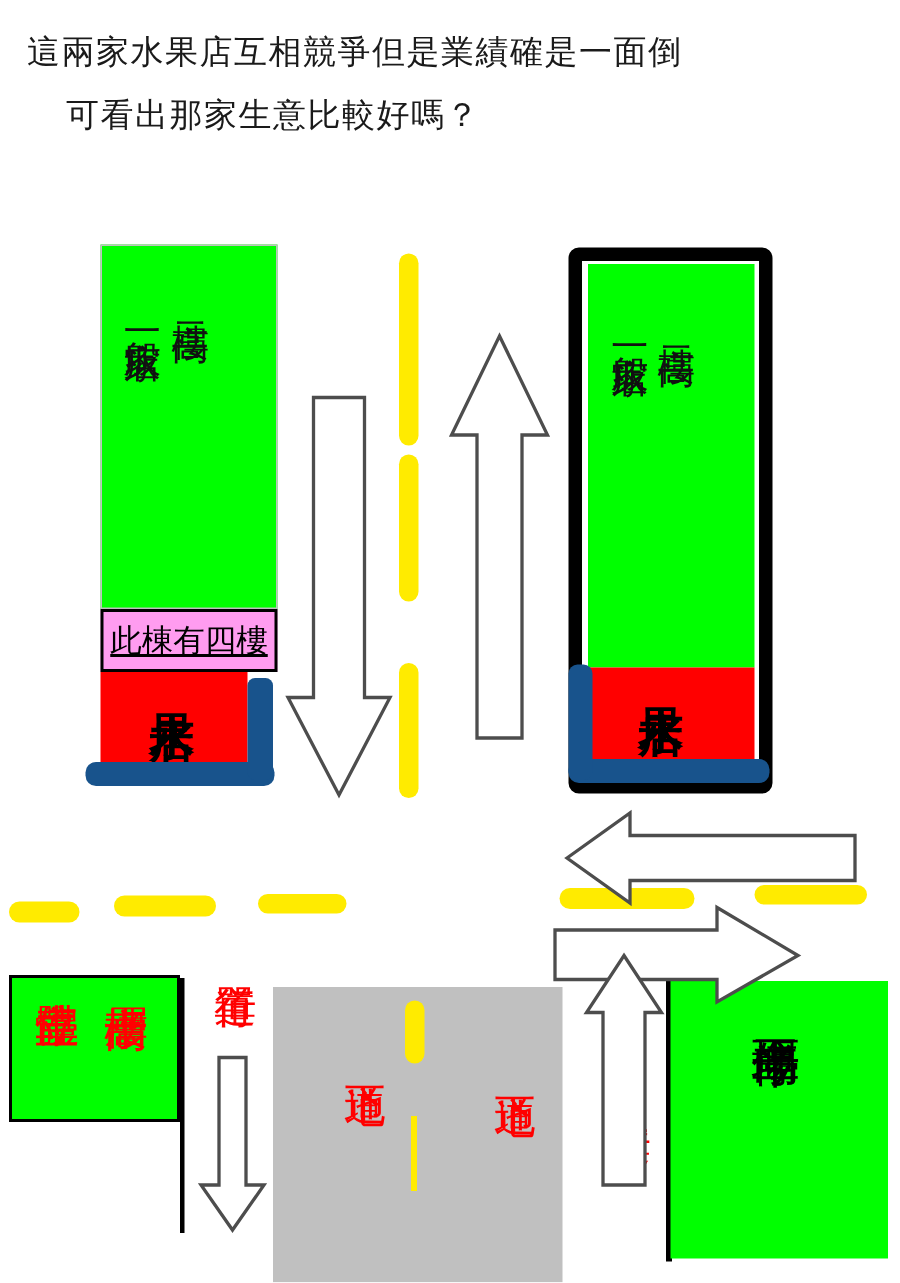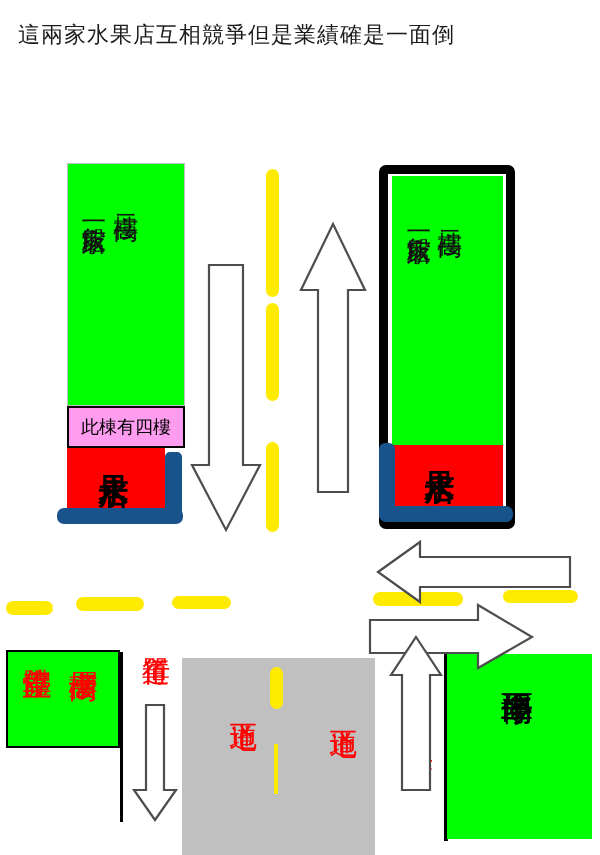--- a/index.html
+++ b/index.html
@@ -47,21 +47,21 @@
     box-sizing: border-box;
   }
   .bldg-left-notice {
     left: 67px; top: 406px; width: 118px; height: 42px;
     background: #ff9cf0;
     border: 2px solid #000000;
     box-sizing: border-box;
     display: flex; align-items: center; justify-content: center;
   }
   .bldg-left-notice span {
-    font-size: 18px; color: #000; letter-spacing: 0px; white-space: nowrap;
+    font-size: 21px; color: #000; letter-spacing: 0px; white-space: nowrap; text-decoration: underline;
   }
   .bldg-left-shop {
     left: 67px; top: 448px; width: 98px; height: 74px;
     background: #ff0000;
     box-sizing: border-box;
   }
   
   .door-left-v {
     left: 165px; top: 452px; width: 17px; height: 68px;
     background: #18538c; border-radius: 5px;
@@ -128,20 +128,21 @@
 
   
   #arrows { position: absolute; left: 0; top: 0; width: 600px; height: 855px; }
 </style>
 </head>
 <body>
 
 <div id="canvas">
 
   <div class="title-line" style="left:18px; top:20px;">這兩家水果店互相競爭但是業績確是一面倒</div>
+  <div class="title-line" style="left:44px; top:62px;">可看出那家生意比較好嗎？</div>
 
   <div class="abs bldg-left-upper"></div>
   <div class="vtext" style="left:112px; top:196px; font-size:25px; color:#111;">二樓高</div>
   <div class="vtext" style="left:80px; top:208px; font-size:25px; color:#111;">一般店家</div>
 
   <div class="abs bldg-left-notice">
     <span>此棟有四樓</span>
   </div>
 
   <div class="abs bldg-left-shop"></div>

